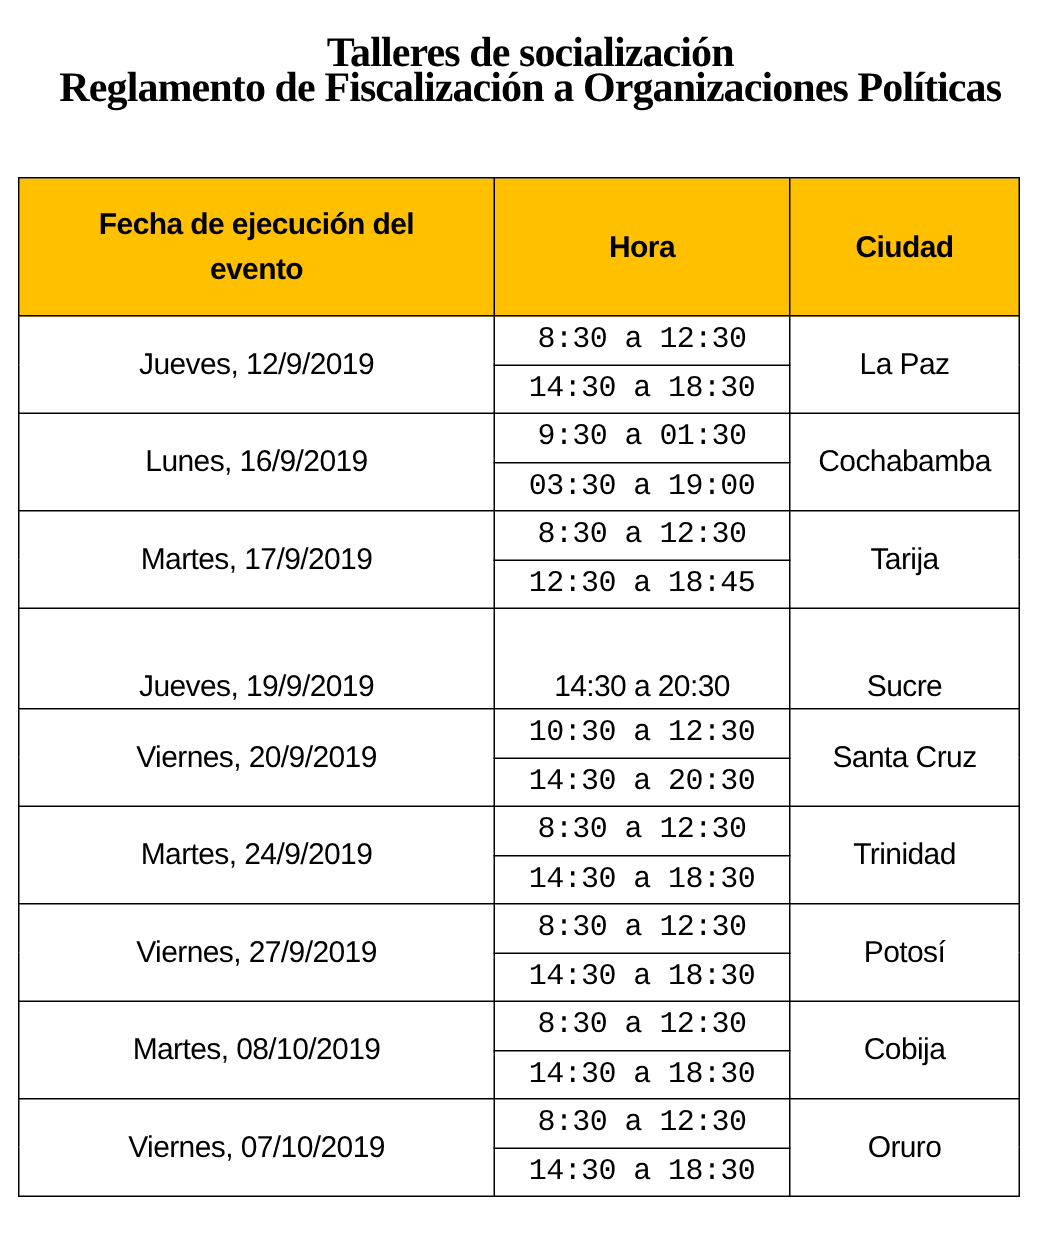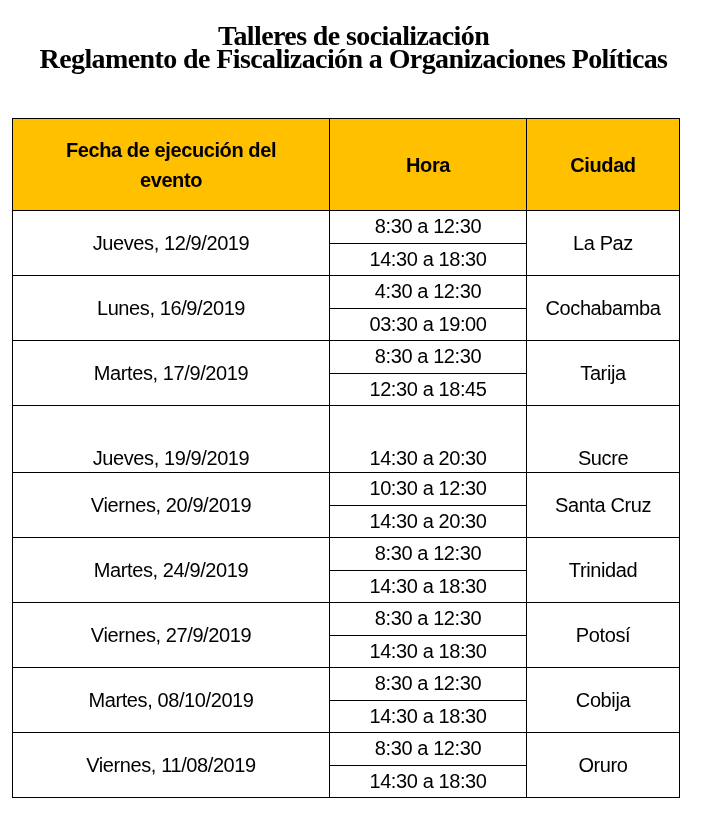--- a/index.html
+++ b/index.html
@@ -3,21 +3,21 @@
   <meta charset="utf-8">
   <style>
     html, body { margin: 0; padding: 0; background: #ffffff; }
     body { width: 707px; height: 823px; position: relative; font-family: "Liberation Sans", sans-serif; color: #000; overflow: hidden; }
     .title { position: absolute; left: 0; width: 707px; text-align: center; font-weight: bold; font-size: 28px; letter-spacing: -0.6px; font-family: Liberation Serif, serif; }
     .t1 { top: 20px; }
     .t2 { top: 43px; }
     table { position: absolute; left: 12px; top: 118px; border-collapse: collapse; table-layout: fixed; width: 667px; }
     td, th { border: 1.5px solid #000; text-align: center; vertical-align: middle; font-size: 20px; padding: 0; letter-spacing: -0.4px; }
     th { background: #FFC000; font-weight: bold; height: 91px; line-height: 30px; }
-    td.time { height: 31px; }
+    td.time { height: 31px; font-family: Liberation Mono, monospace; }
     td.time-tall { height: 64px; vertical-align: bottom; padding-bottom: 2px; }
     td.date, td.city { height: 64px; margin-top: 40px; }
     td.date.bottom, td.city.bottom { vertical-align: bottom; padding-bottom: 2px; }
   </style>
 </head>
 <body>
 
 <div class="title t1">Talleres de socialización</div>
 <div class="title t2">Reglamento de Fiscalización a Organizaciones Políticas</div>
 
@@ -39,21 +39,21 @@
       <td class="date" rowspan="2">Jueves, 12/9/2019</td>
       <td class="time">8:30 a 12:30</td>
       <td class="city" rowspan="2">La Paz</td>
     </tr>
     <tr>
       <td class="time">14:30 a 18:30</td>
     </tr>
 
     <tr>
       <td class="date" rowspan="2">Lunes, 16/9/2019</td>
-      <td class="time">4:30 a 12:30</td>
+      <td class="time">9:30 a 01:30</td>
       <td class="city" rowspan="2">Cochabamba</td>
     </tr>
     <tr>
       <td class="time">03:30 a 19:00</td>
     </tr>
 
     <tr>
       <td class="date" rowspan="2">Martes, 17/9/2019</td>
       <td class="time">8:30 a 12:30</td>
       <td class="city" rowspan="2">Tarija</td>
@@ -98,21 +98,21 @@
     <tr>
       <td class="date" rowspan="2">Martes, 08/10/2019</td>
       <td class="time">8:30 a 12:30</td>
       <td class="city" rowspan="2">Cobija</td>
     </tr>
     <tr>
       <td class="time">14:30 a 18:30</td>
     </tr>
 
     <tr>
-      <td class="date" rowspan="2">Viernes, 11/08/2019</td>
+      <td class="date" rowspan="2">Viernes, 07/10/2019</td>
       <td class="time">8:30 a 12:30</td>
       <td class="city" rowspan="2">Oruro</td>
     </tr>
     <tr>
       <td class="time">14:30 a 18:30</td>
     </tr>
   </tbody>
 </table>
 
 </body></html>

